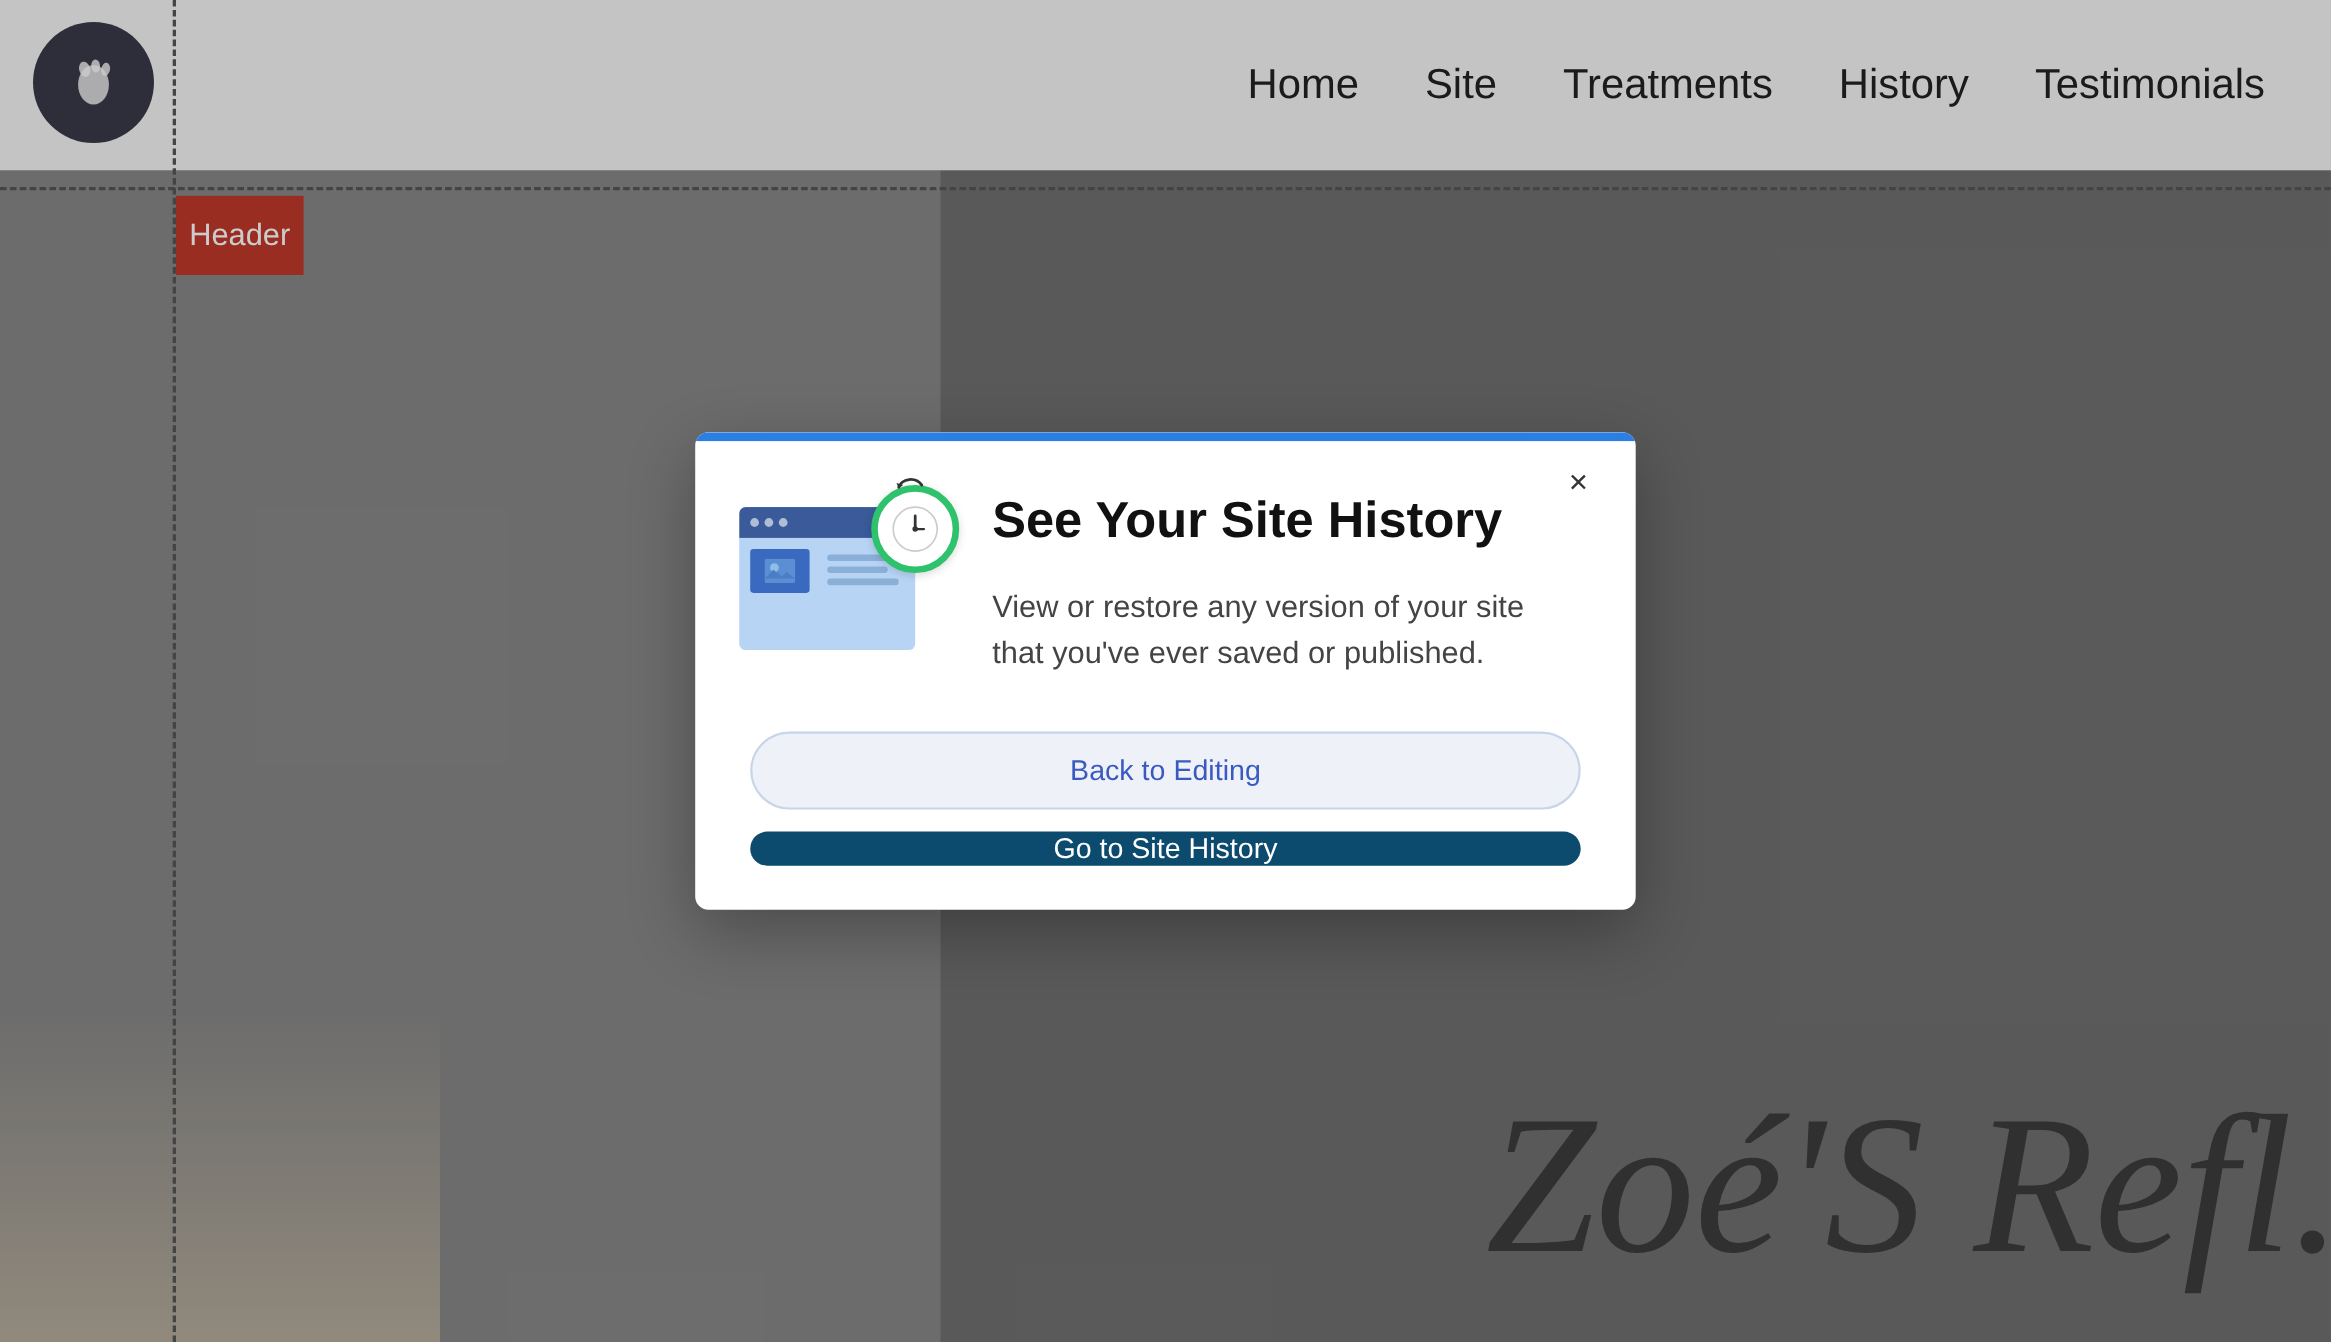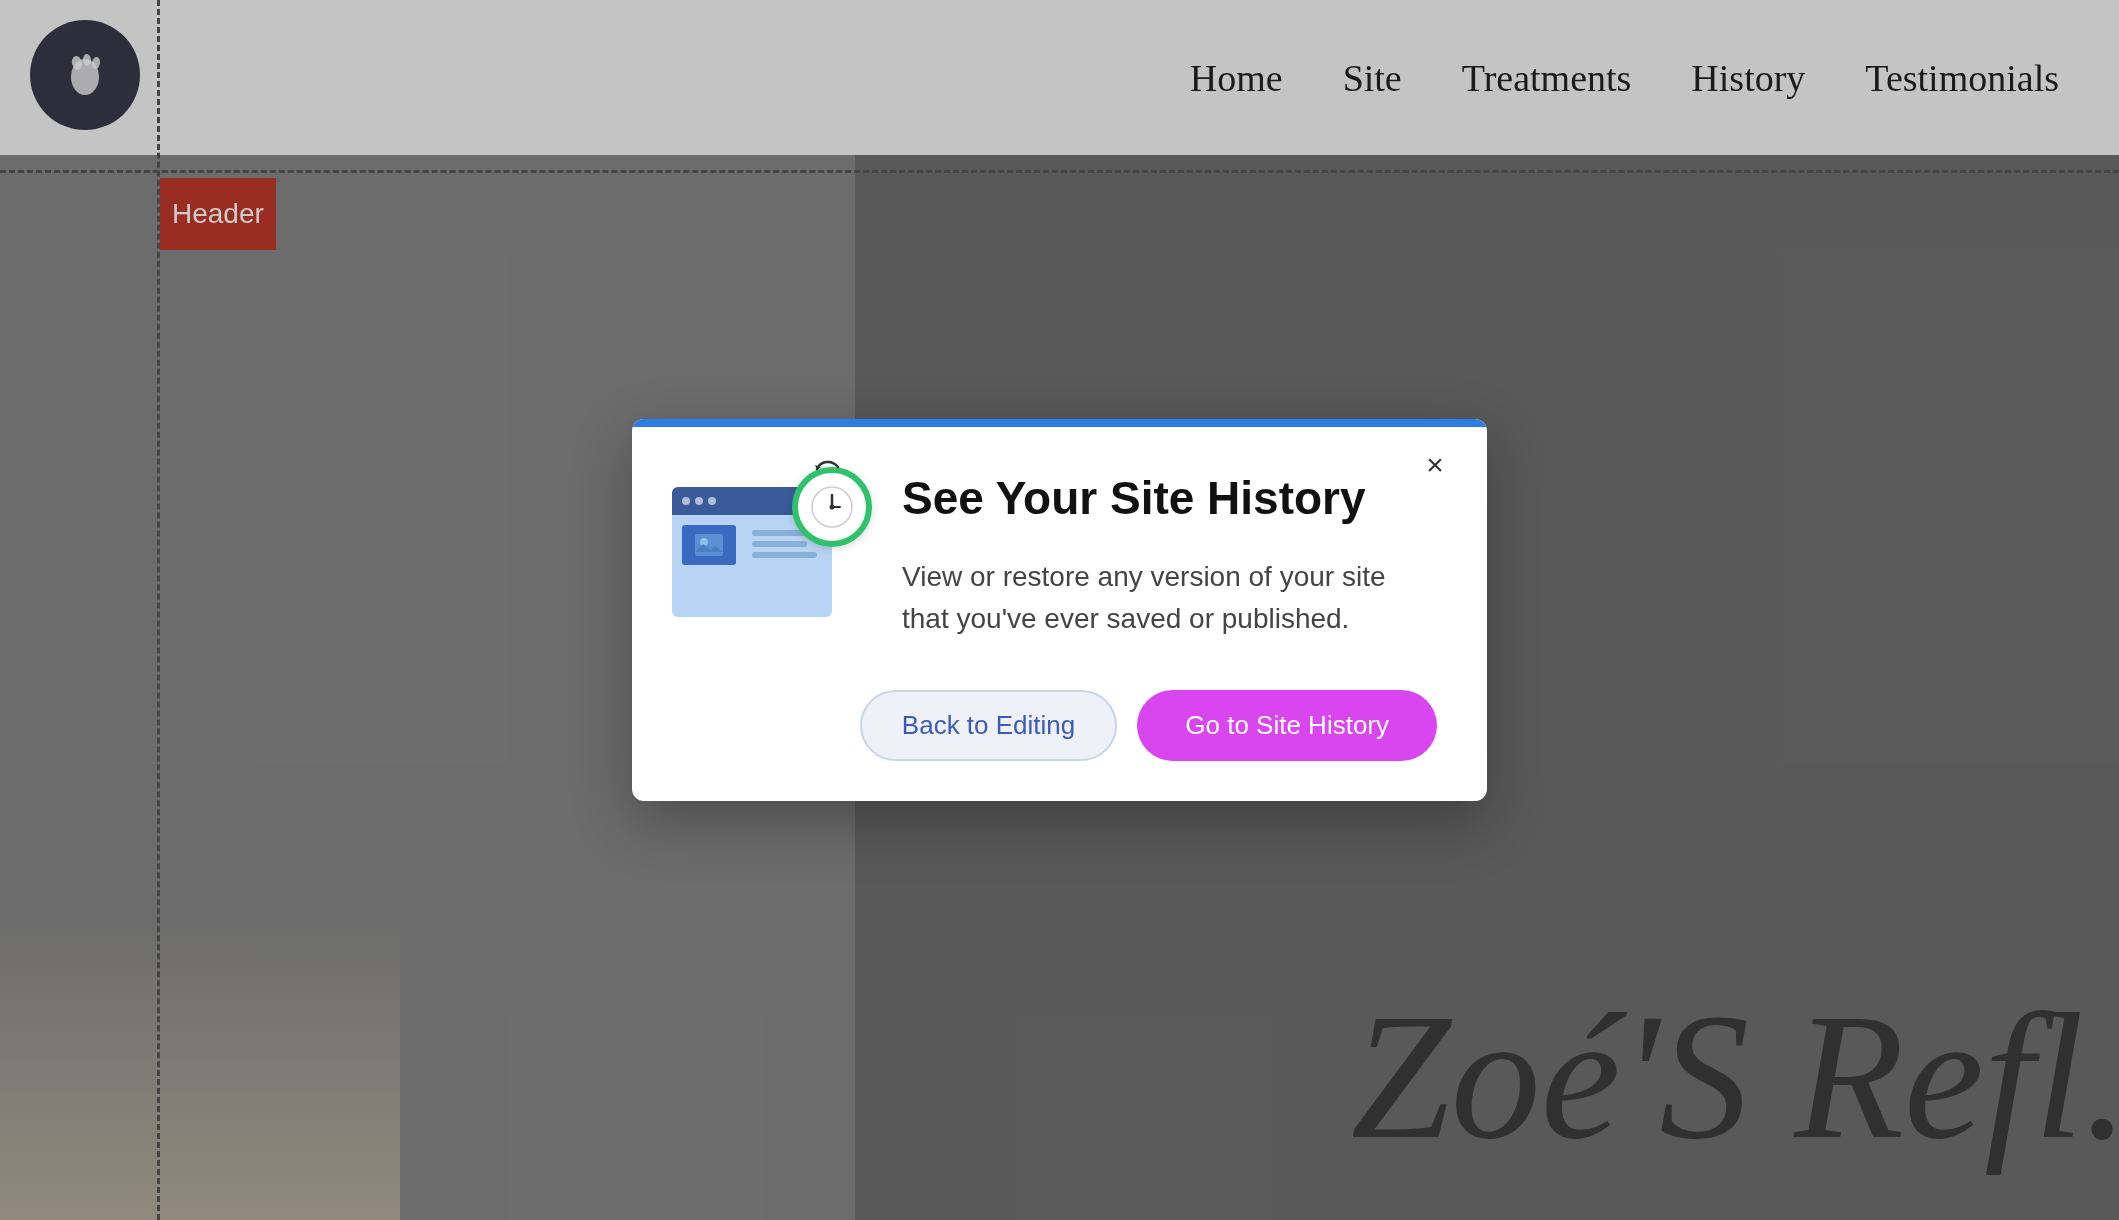--- a/index.html
+++ b/index.html
@@ -49,21 +49,20 @@
 
     .site-logo svg {
       width: 60px;
       height: 60px;
     }
 
     .site-nav {
       display: flex;
       gap: 60px;
       align-items: center;
-      font-family: Liberation Serif, serif;
     }
 
     .site-nav-item {
       font-size: 38px;
       color: #222;
       font-weight: 400;
       cursor: pointer;
     }
 
     
@@ -313,38 +312,39 @@
       color: #444;
       line-height: 1.5;
       margin-top: 17px;
     }
 
     .modal-footer {
       display: flex;
       justify-content: flex-end;
       gap: 20px;
       padding: 20px 50px 40px;
+      flex-direction: column;
     }
 
     .btn-secondary {
       padding: 18px 40px;
       border-radius: 50px;
       border: 2px solid #c8d4e8;
       background: #eef2f8;
       color: #3a5abf;
       font-size: 26px;
       cursor: pointer;
       font-weight: 500;
     }
 
     .btn-primary {
-      padding: 16px 48px;
+      padding: 0 48px;
       border-radius: 50px;
       border: none;
-      background: #d946ef;
+      background: #0c4a6e;
       color: white;
       font-size: 26px;
       cursor: pointer;
       font-weight: 500;
     }
   </style>
 </head>
 <body>
 
 <div class="bg-overlay"></div>

